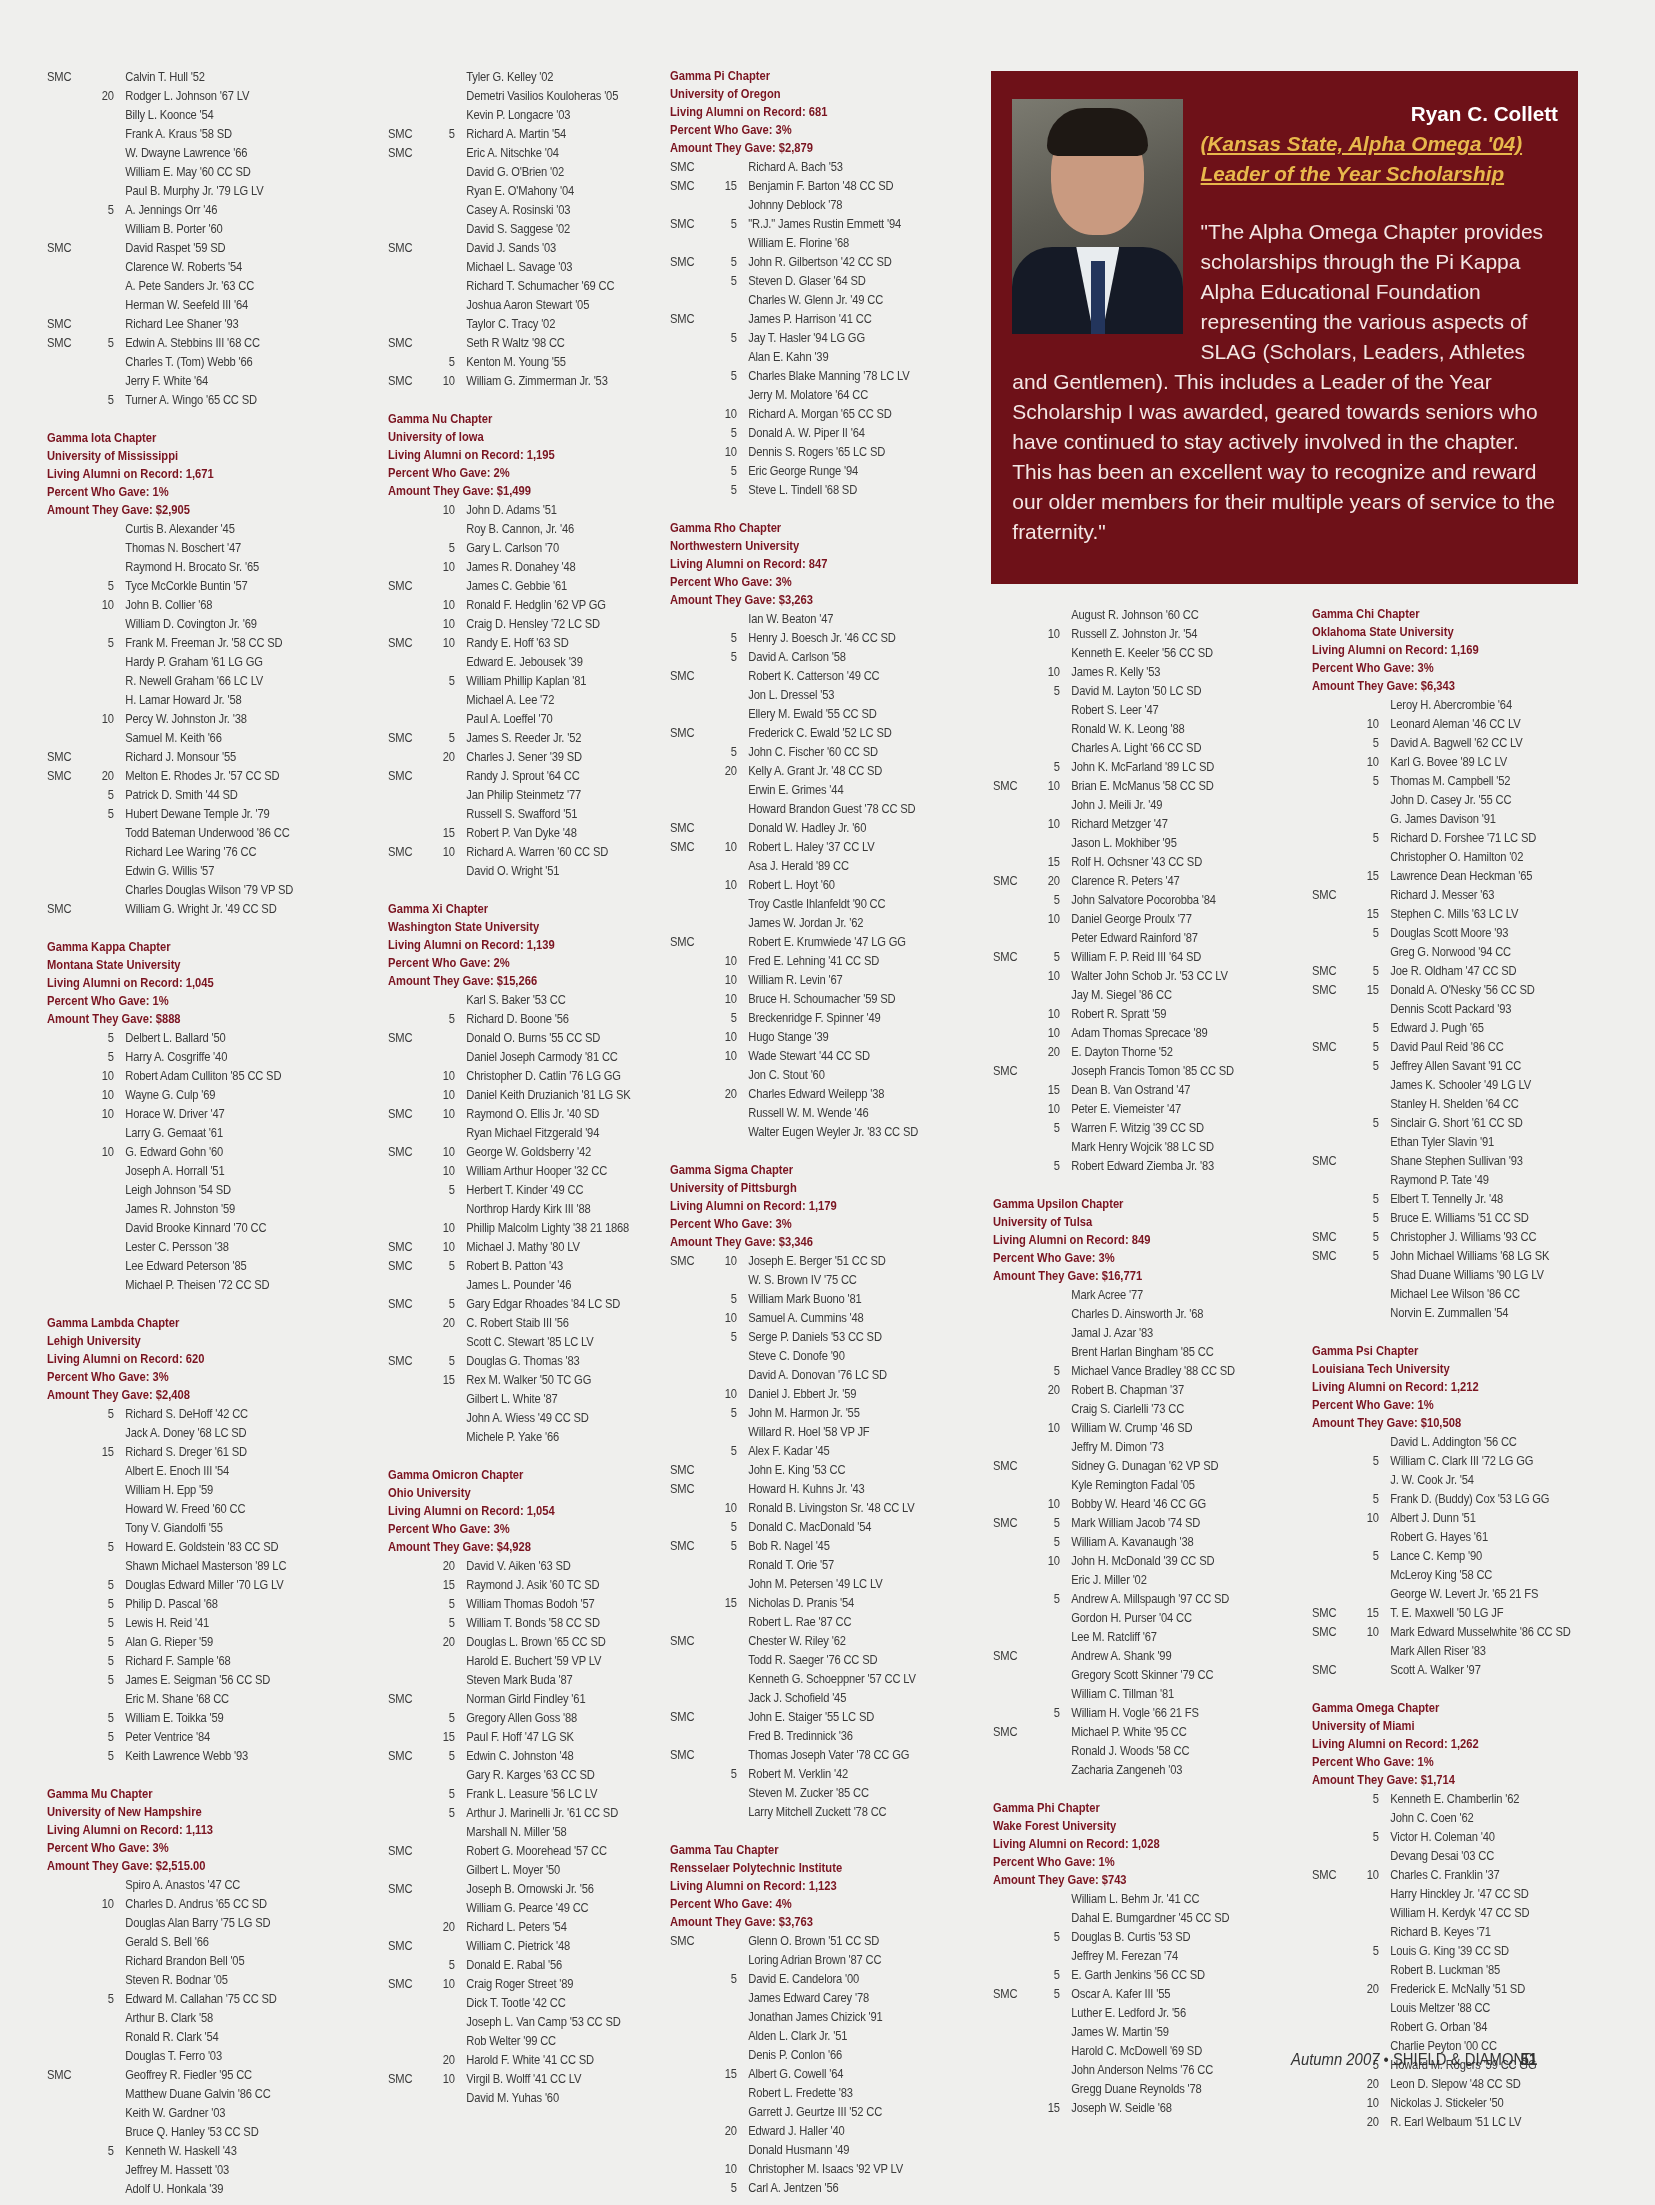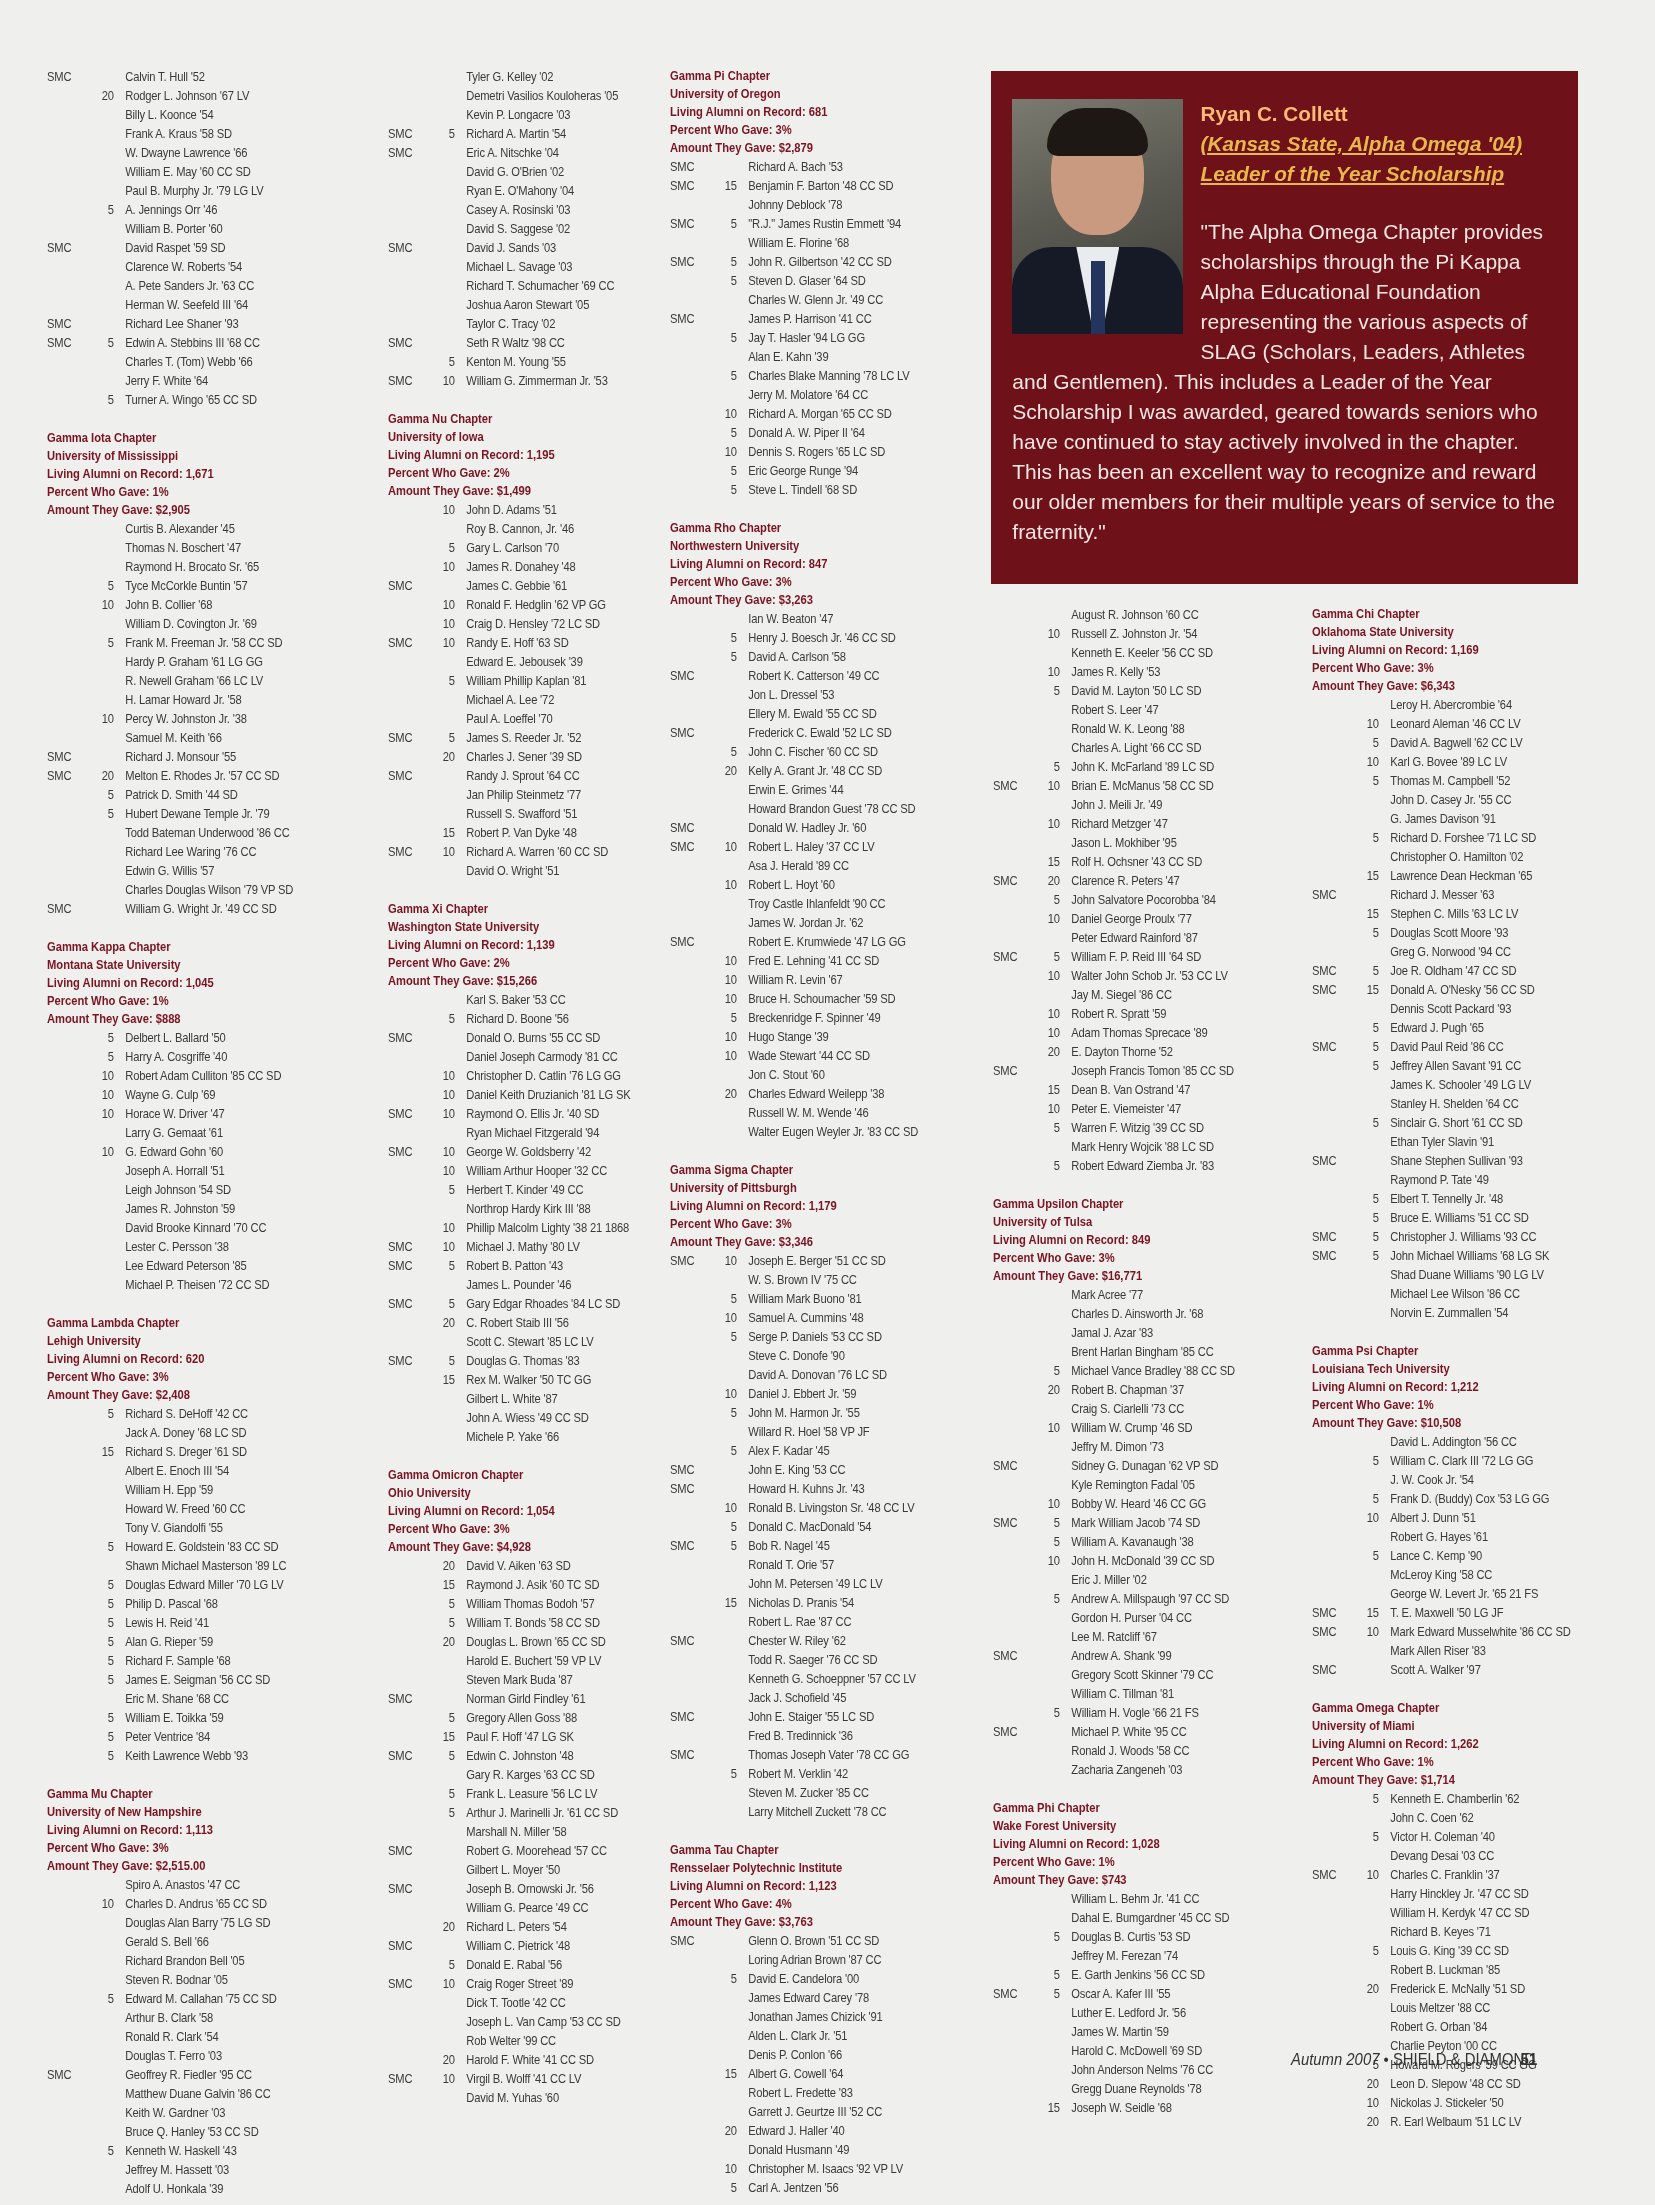--- a/index.html
+++ b/index.html
@@ -25,21 +25,21 @@
   .photo {
     float: left; width: 171px; height: 235px; margin: 0 17.3px 5.3px 0;
     background: linear-gradient(160deg, #7b7a70 0%, #5b5a52 45%, #3a3a36 100%);
     position: relative; overflow: hidden;
   }
   .photo .head { position: absolute; left: 39px; top: 16px; width: 93px; height: 120px; border-radius: 48% 48% 45% 45%; background: #c99a80; }
   .photo .hair { position: absolute; left: 35px; top: 9.3px; width: 101px; height: 48px; border-radius: 47px 47px 13.3px 13.3px; background: #1e1814; }
   .photo .suit { position: absolute; left: 0; bottom: 0; width: 171px; height: 87px; background: #151a26; border-radius: 40px 40px 0 0; }
   .photo .shirt { position: absolute; left: 64px; bottom: 0; width: 43px; height: 87px; background: #e8ecef; clip-path: polygon(0 0, 100% 0, 60% 100%, 40% 100%); }
   .photo .tie { position: absolute; left: 79px; bottom: 0; width: 13.3px; height: 73px; background: #23355c; }
-  .f-name { color: #fdba74; font-weight: bold; font-size: 20.7px; line-height: 30px; }
+  .f-name { color: #ffffff; font-weight: bold; font-size: 20.7px; line-height: 30px; text-align: right; }
   .f-sub { color: #e8b84c; font-weight: bold; font-style: italic; font-size: 20.7px; line-height: 30px; text-decoration: underline; }
   .f-quote { font-size: 21px; line-height: 30px; margin-top: 28px; }
   .footer { position: absolute; top: 2049px; left: 1291px; font-size: 17.3px; color: #333; white-space: nowrap; transform: scaleX(0.86); transform-origin: left center; }
   .footer .issue { font-style: italic; }
   .footer .page { position: absolute; left: 267px; font-weight: bold; }
 </style>
 </head>
 <body>
 
 <div id="col-0" class="col" style="left:47px; top:67px;">

